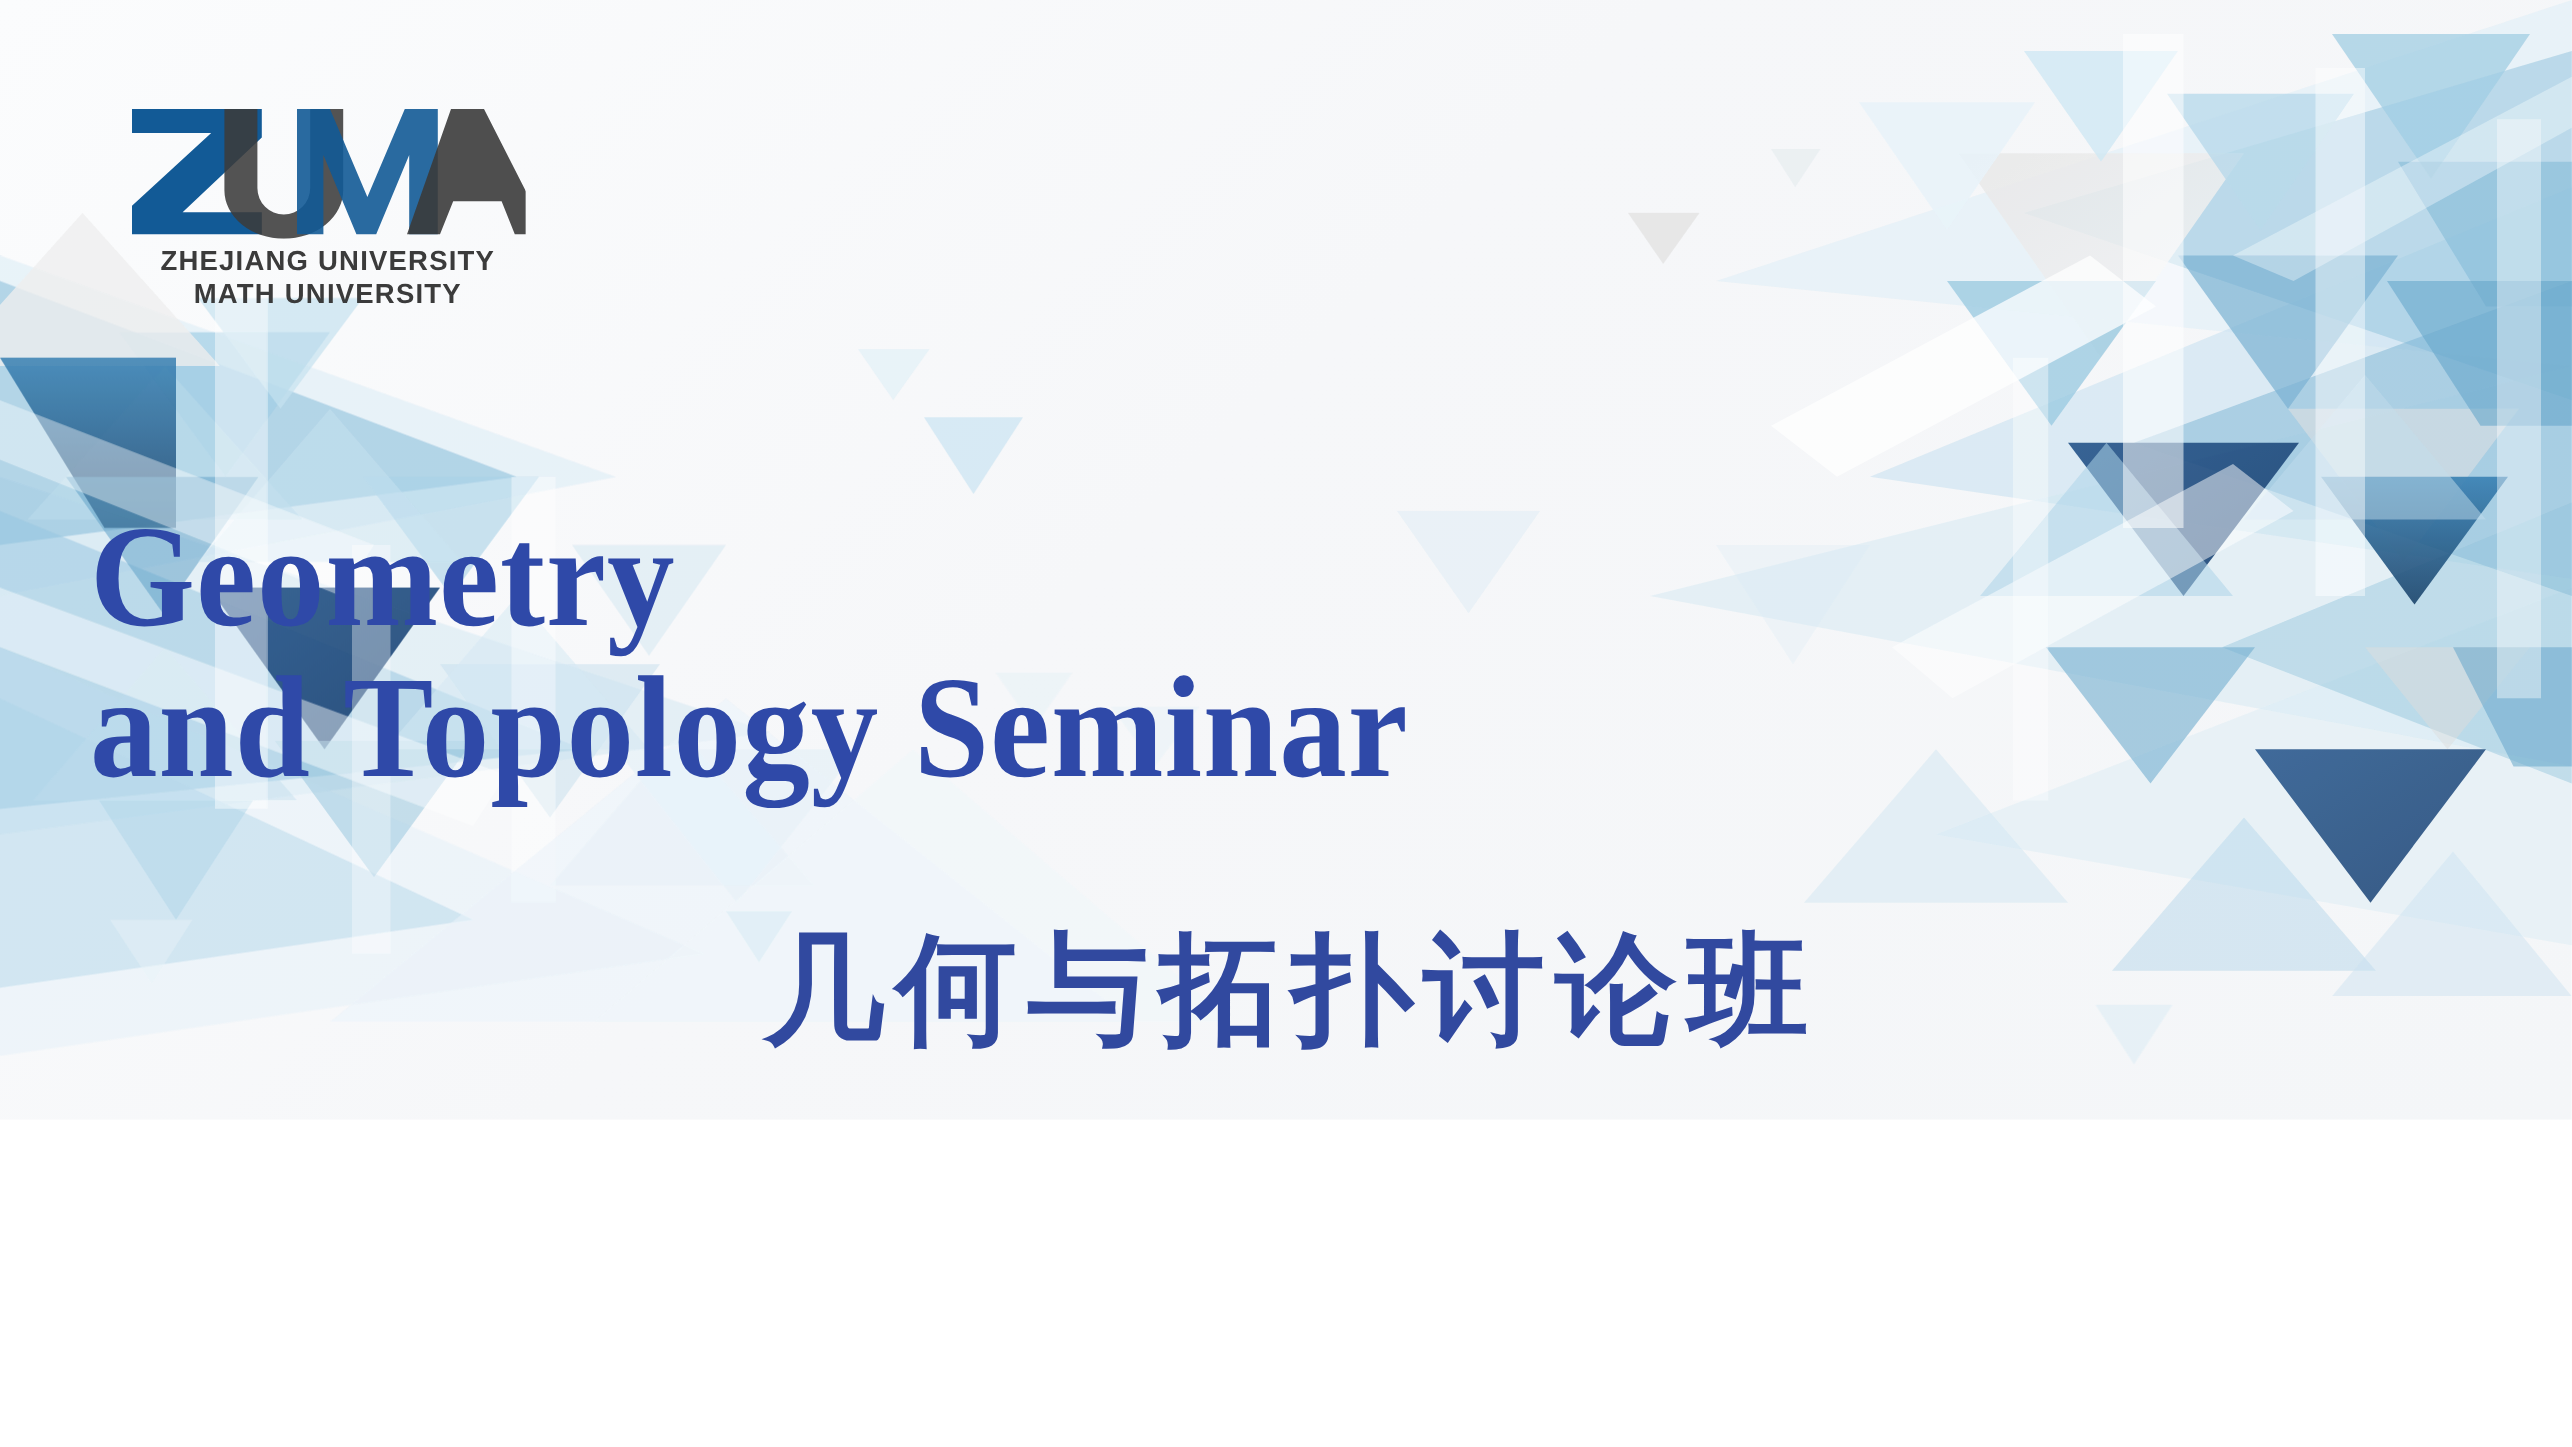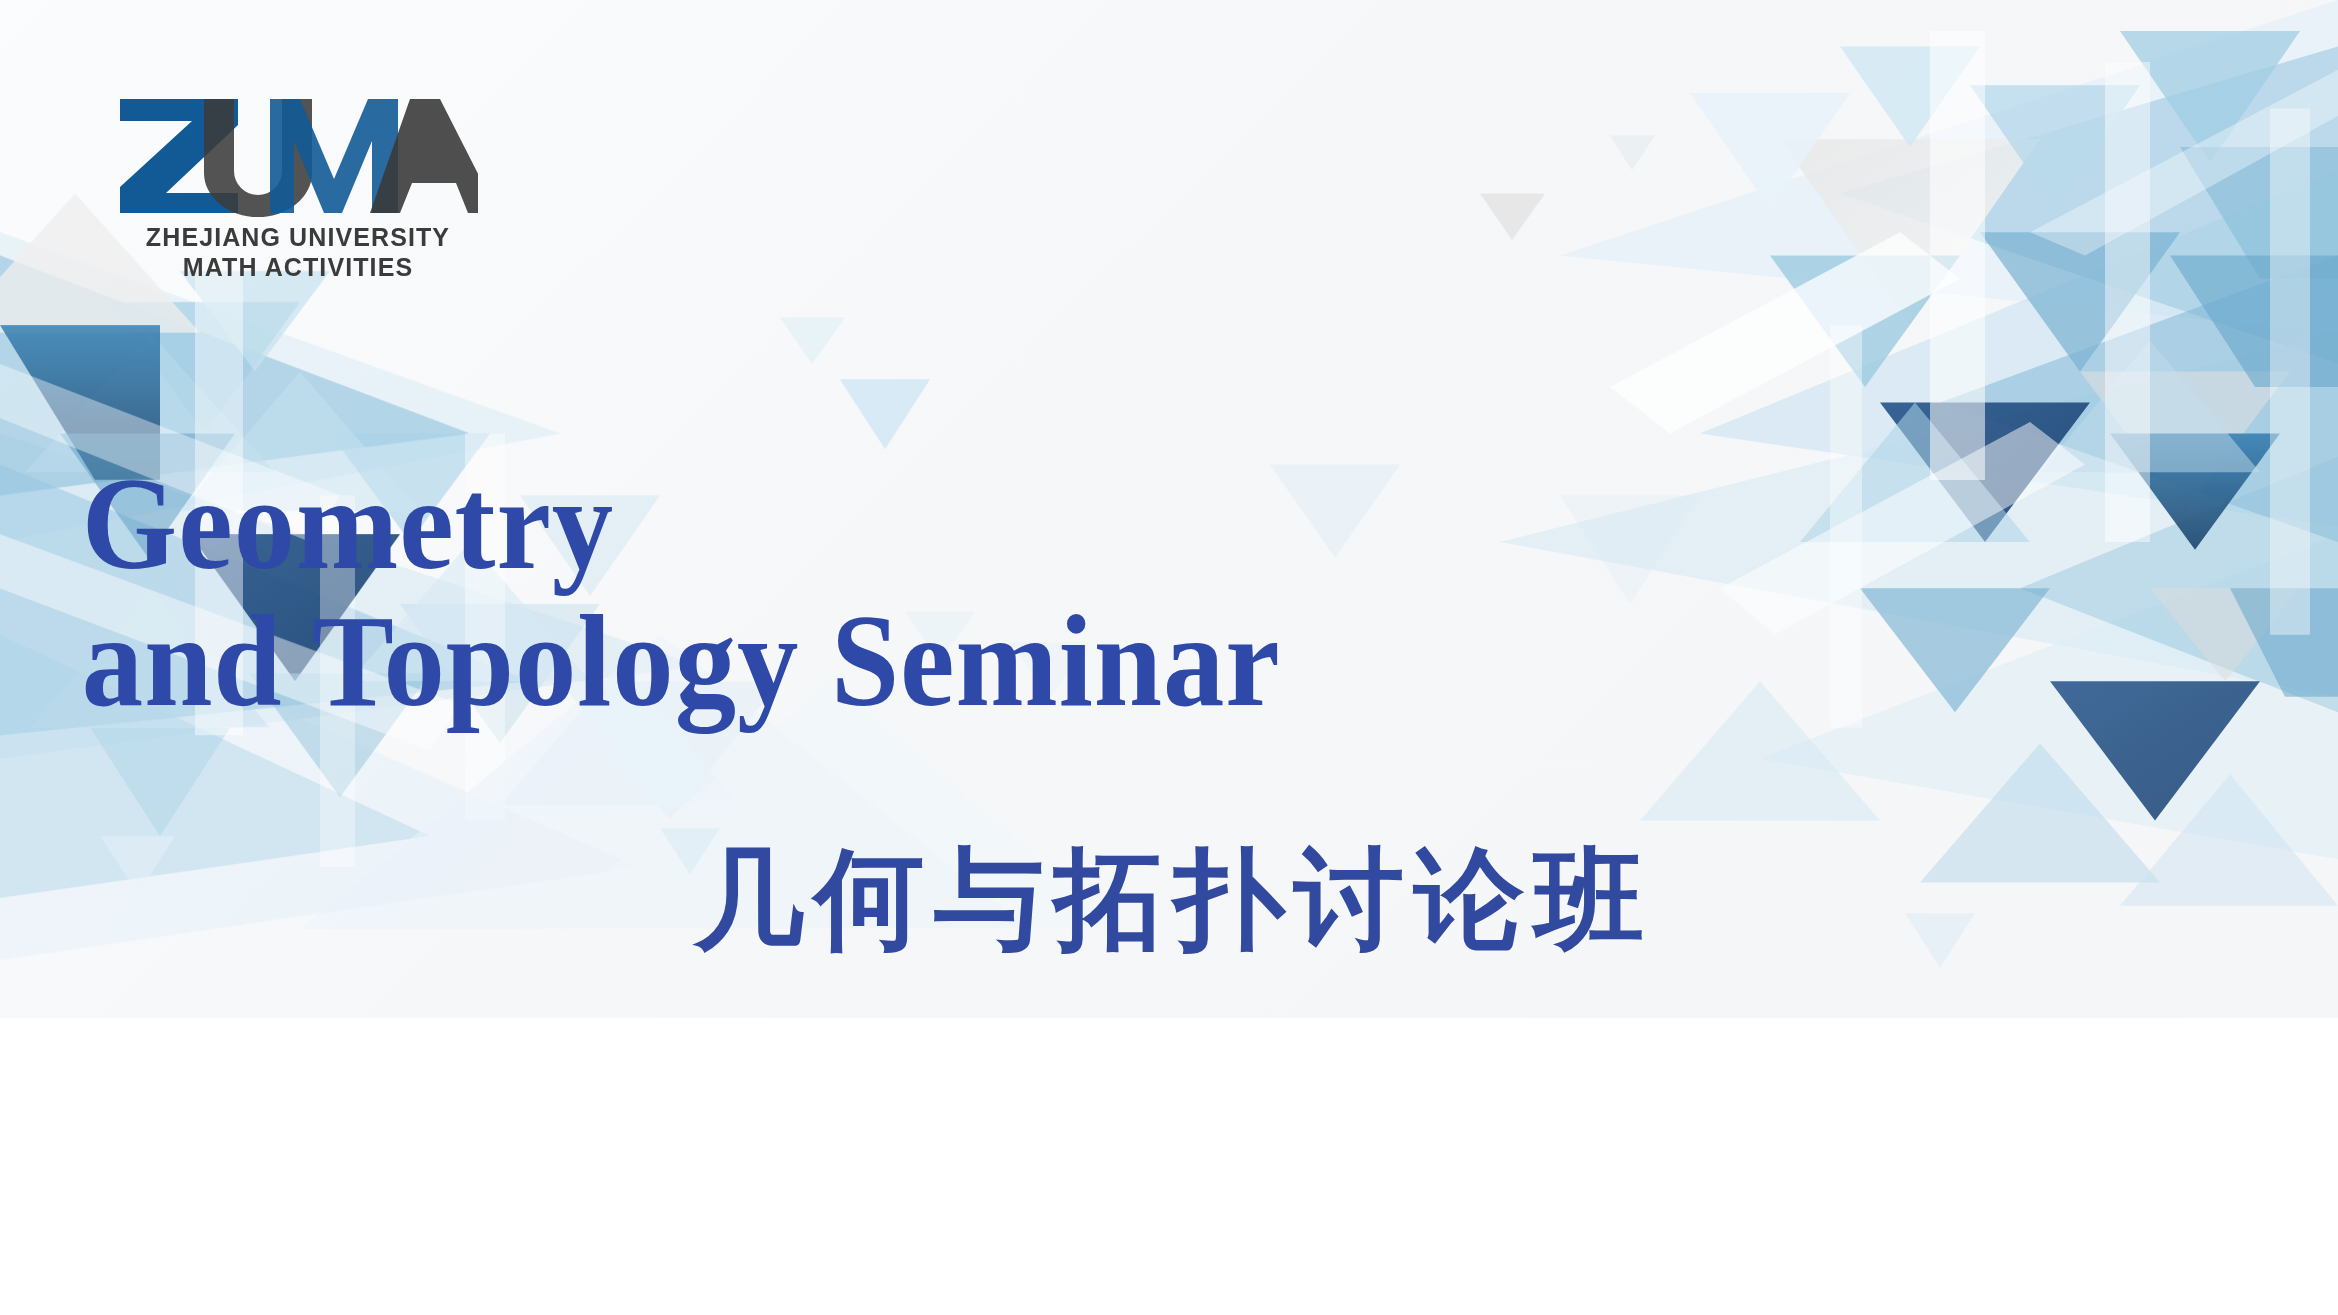--- a/index.html
+++ b/index.html
@@ -235,21 +235,21 @@
 
       <g fill="#125a96" opacity="0.9">
         <polygon points="152,4 182,4 216,84 250,4 280,4 280,118 254,118 254,46 224,118 206,118 176,46 176,118 152,118"></polygon>
       </g>
 
       <g fill="#3b3b3b" opacity="0.9">
         <path d="M252,118 h30 l12,-30 h44 l12,30 h30 L322,4 h-30 Z M304,62 h26 l-13,-34 Z"></path>
       </g>
     </svg>
     <div class="logo-sub" id="logo-sub-1">ZHEJIANG UNIVERSITY</div>
-    <div class="logo-sub" id="logo-sub-2">MATH ACTIVITIES</div>
+    <div class="logo-sub" id="logo-sub-2">MATH UNIVERSITY</div>
   </div>
 
   <div id="title-area">
     <div class="title-line" id="title-line-1">Geometry</div>
     <div class="title-line" id="title-line-2">and Topology Seminar</div>
   </div>
 
   <div id="subtitle-cn">几何与拓扑讨论班</div>
 
 </div>

